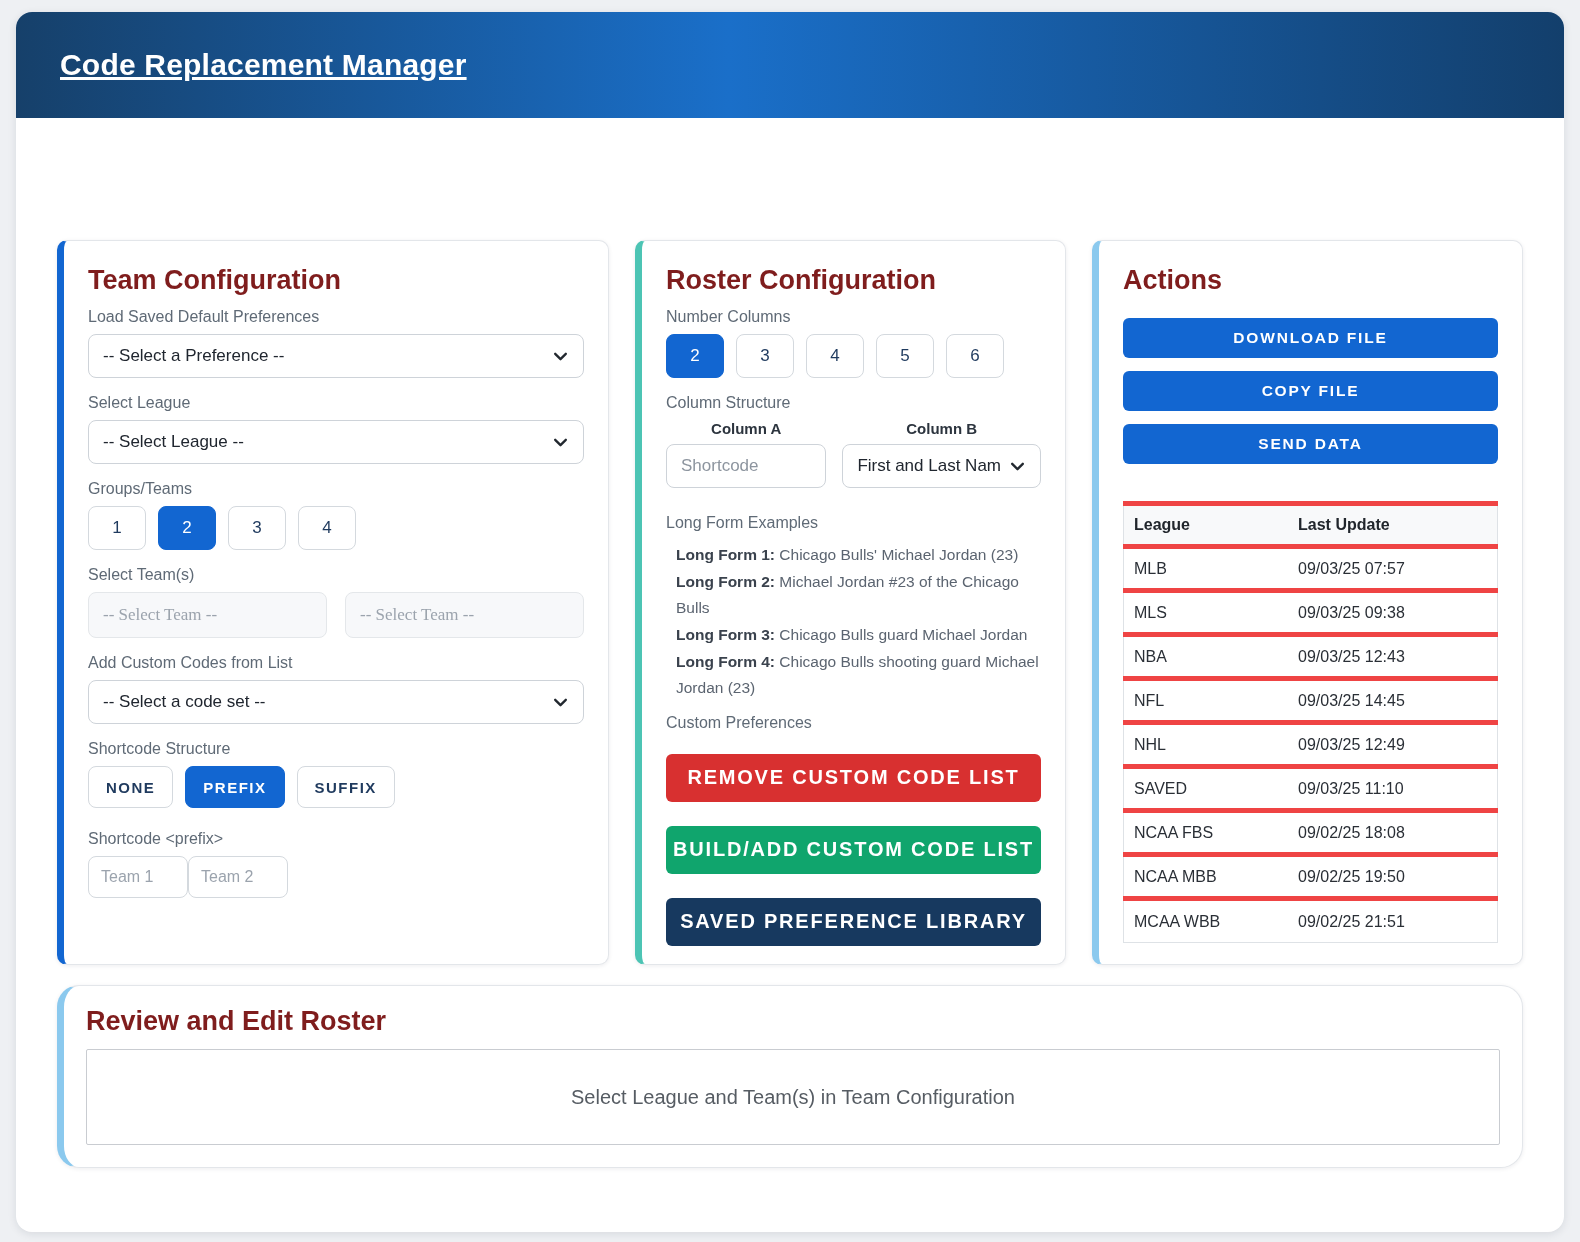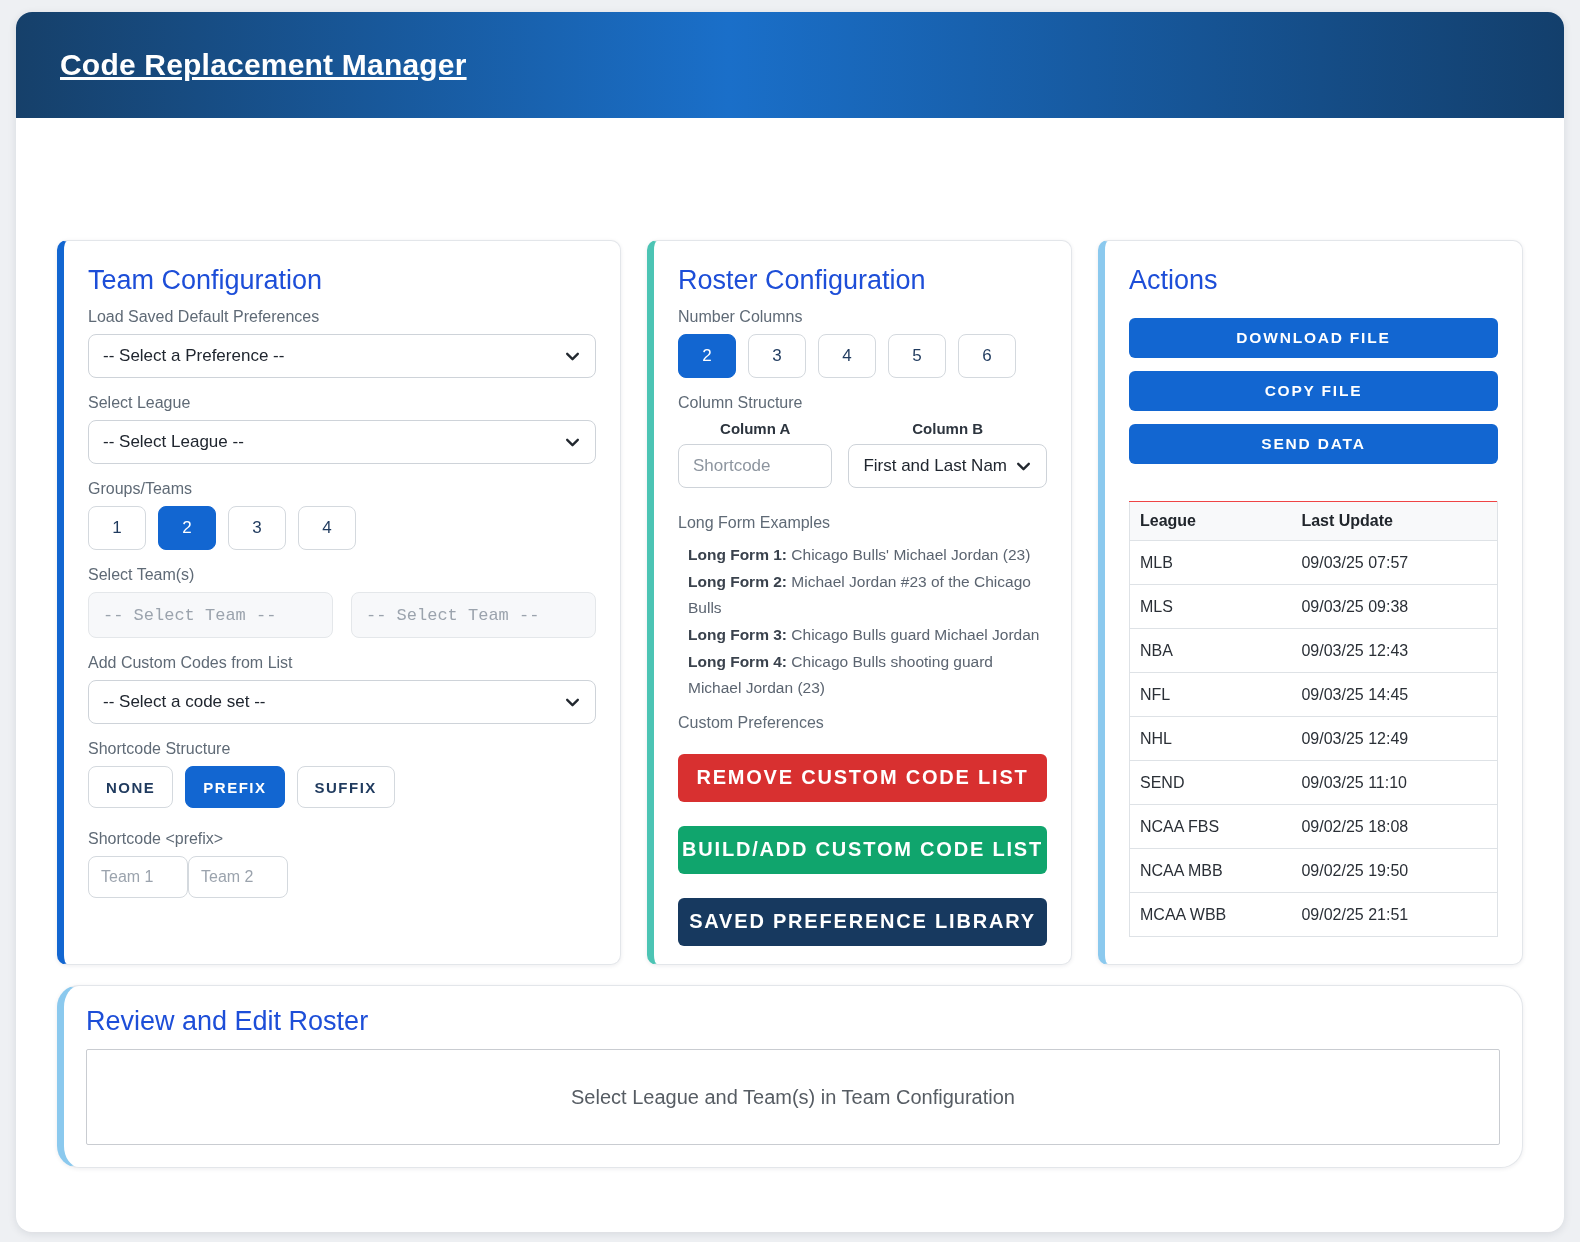--- a/index.html
+++ b/index.html
@@ -30,42 +30,42 @@
   .card {
     flex:1 1 0; background:#fff;
     border:1px solid #e3e6ea; border-left-width:7px;
     border-radius:10px;
     box-shadow:0 1px 4px rgba(20,30,50,.08);
     padding:24px 24px;
   }
   .card.accent-blue  { border-left-color:#1266d1; }
   .card.accent-teal  { border-left-color:#4cc4b4; }
   .card.accent-sky   { border-left-color:#8bc9ee; }
-  .card-title { color:#1d4ed8; font-size:27px; font-weight:normal; margin-bottom:12px; }
+  .card-title { color:#7f1d1d; font-size:27px; font-weight:bold; margin-bottom:12px; }
   .field-label { color:#5f6a76; font-size:16px; margin:16px 0 8px; }
   .select-box {
     height:44px; border:1px solid #ced3d9; border-radius:8px;
     background:#fff; display:flex; align-items:center; justify-content:space-between;
     padding:0 14px; cursor:pointer;
   }
   .select-box .val { color:#20262f; font-size:17px; white-space:nowrap; overflow:hidden; }
   .chev { flex:0 0 auto; margin-left:8px; display:flex; }
   .btn-group { display:flex; gap:12px; }
   .pill-btn {
     min-width:58px; height:44px; padding:0 14px;
     border:1px solid #d4d9de; border-radius:8px; background:#fff;
     color:#1f3a5e; font-size:17px; font-family:inherit; cursor:pointer;
   }
   .pill-btn.small { height:42px; font-weight:bold; font-size:15px; letter-spacing:1.5px; padding:0 17px; }
   .pill-btn.selected { background:#1266d1; border-color:#1266d1; color:#fff; }
   .dual-row { display:flex; gap:18px; }
   .ghost-input {
     flex:1 1 0; height:46px; background:#f7f8fa;
     border:1px solid #e4e7ea; border-radius:8px;
-    padding:0 14px; font-size:17px; font-family:Liberation Mono, monospace; color:#20262f;
+    padding:0 14px; font-size:17px; font-family:Liberation Serif, serif; color:#20262f;
   }
   .ghost-input::placeholder { color:#9ba3ad; }
   .mini-input {
     width:100px; height:42px; background:#fff;
     border:1px solid #d4d9de; border-radius:8px;
     padding:0 12px; font-size:16px; font-family:inherit; color:#20262f;
   }
   .mini-input::placeholder { color:#9ba3ad; }
   .col-struct { display:flex; gap:16px; margin-top:6px; }
   .col-struct .col { flex:1 1 0; }
@@ -84,21 +84,21 @@
     letter-spacing:1.8px; cursor:pointer; margin-bottom:12px;margin-top:12px;
   }
   .action-btn {
     width:100%; height:40px; border:none; border-radius:6px;
     background:#1266d1; color:#fff; font-family:inherit;
     font-size:15.5px; font-weight:bold; letter-spacing:1.8px;
     cursor:pointer; margin-bottom:13px;
   }
   .league-table { width:100%; border-collapse:collapse; margin-top:24px; }
   .league-table th, .league-table td {
-    border-top:1px solid #ef4444; border-bottom:1px solid #dee2e6;
+    border-top:5px solid #ef4444; border-bottom:1px solid #dee2e6;
     padding:10px 10px; font-size:16px; text-align:left;
   }
   .league-table th:first-child, .league-table td:first-child { border-left:1px solid #dee2e6; width:44%; }
   .league-table th:last-child, .league-table td:last-child { border-right:1px solid #dee2e6; }
   .league-table th { background:#f8f9fa; color:#21262c; font-weight:bold; }
   .league-table td { color:#2a2f36; height:44px; }
   .review-card {
     margin-top:20px; background:#fff;
     border:1px solid #e3e6ea; border-left:7px solid #8bc9ee;
     border-radius:22px; box-shadow:0 1px 4px rgba(20,30,50,.08);
@@ -256,21 +256,21 @@
               </tr>
             <tr>
                 <td>NFL</td>
                 <td>09/03/25 14:45</td>
               </tr>
             <tr>
                 <td>NHL</td>
                 <td>09/03/25 12:49</td>
               </tr>
             <tr>
-                <td>SEND</td>
+                <td>SAVED</td>
                 <td>09/03/25 11:10</td>
               </tr>
             <tr>
                 <td>NCAA FBS</td>
                 <td>09/02/25 18:08</td>
               </tr>
             <tr>
                 <td>NCAA MBB</td>
                 <td>09/02/25 19:50</td>
               </tr>

